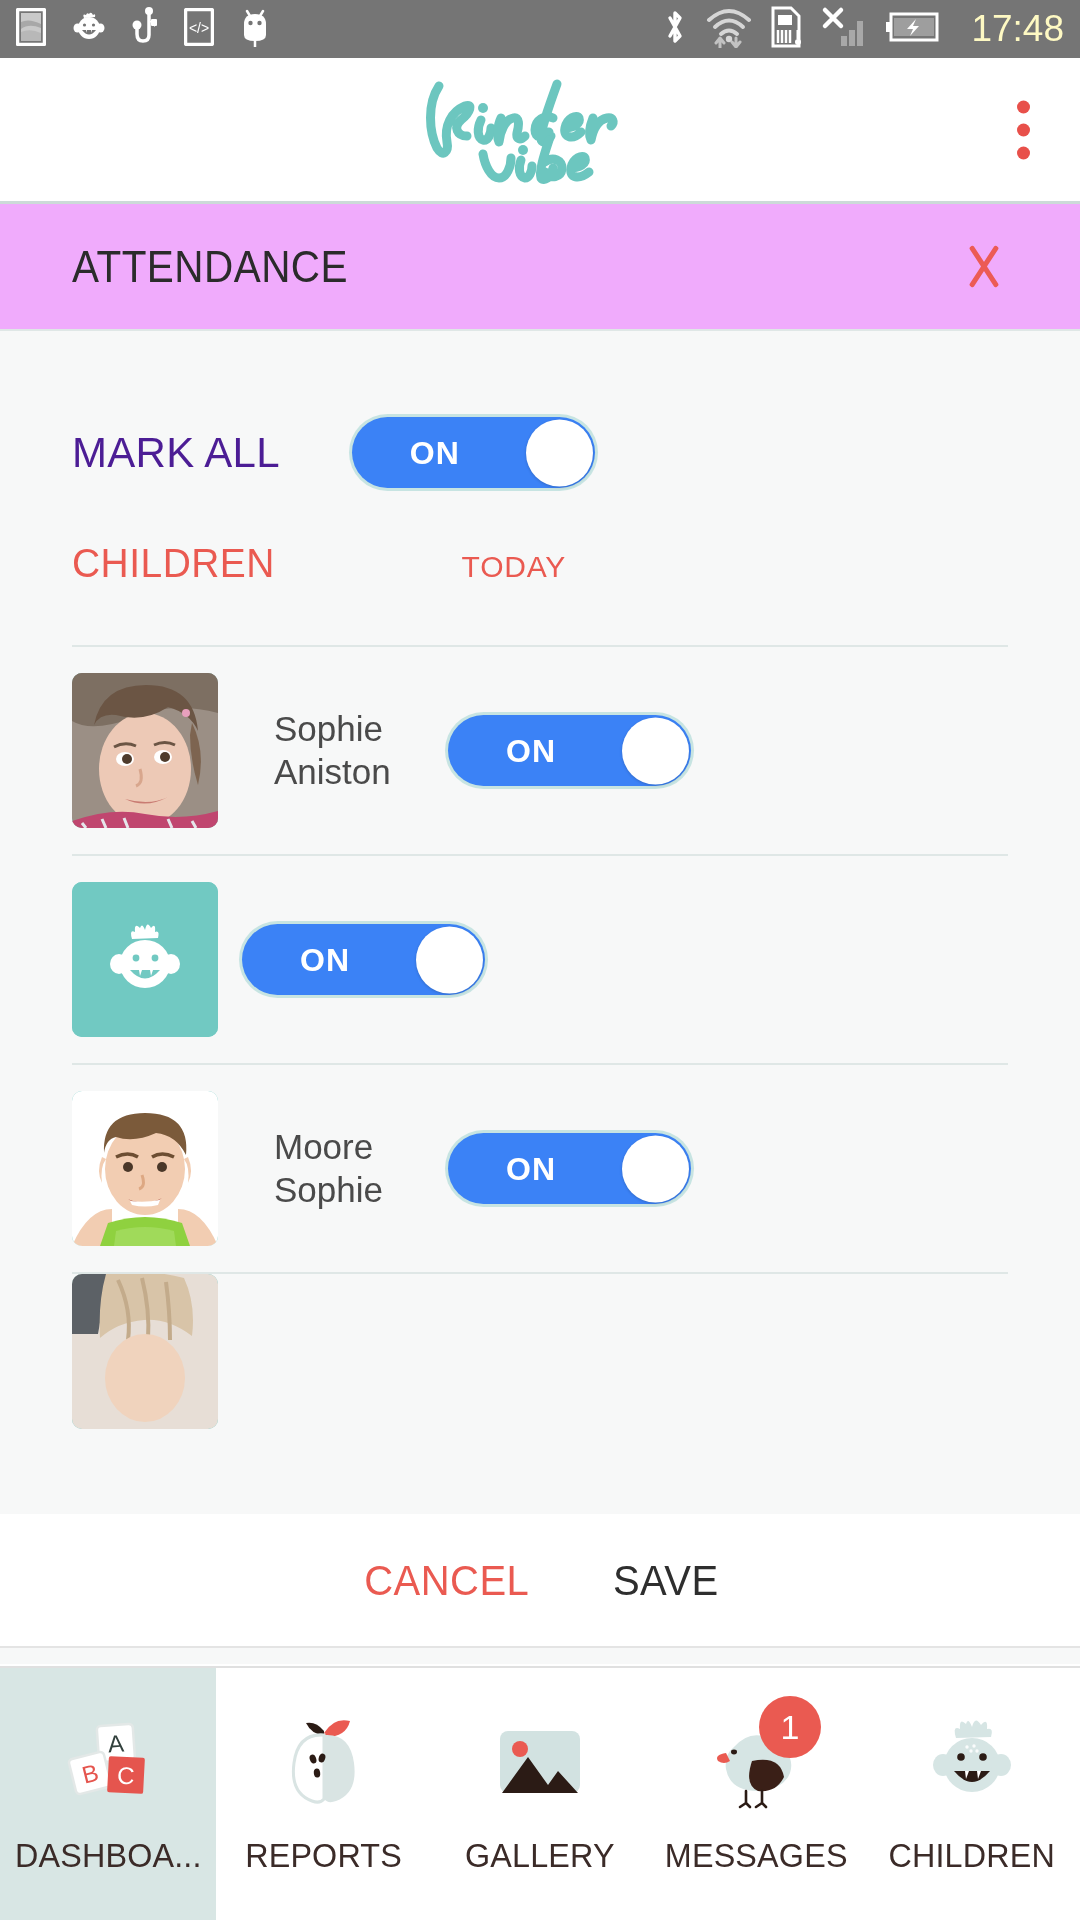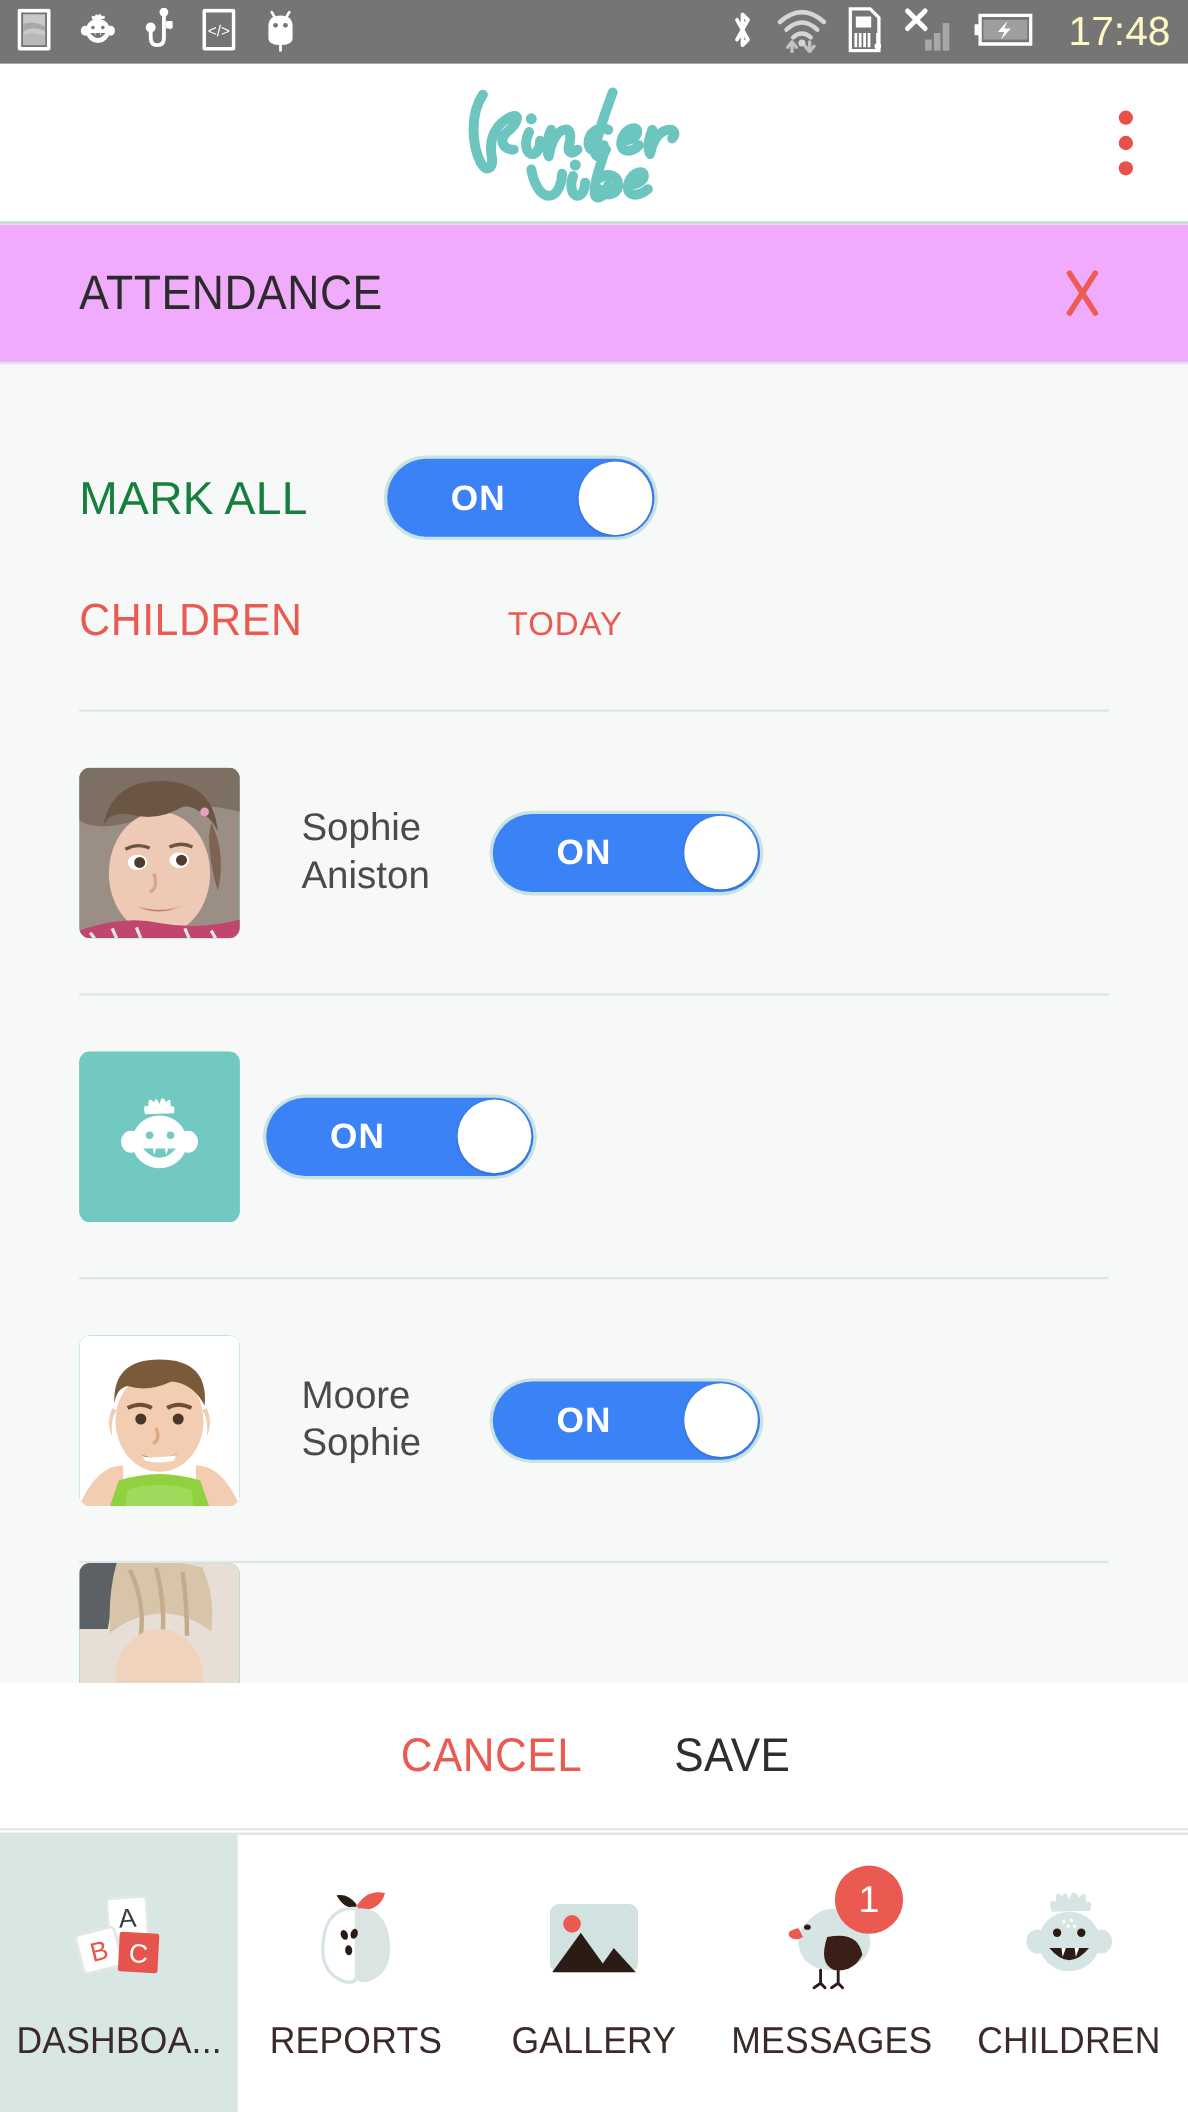--- a/index.html
+++ b/index.html
@@ -79,21 +79,21 @@
     flex:1; overflow:hidden; position:relative;
     padding:0 72px;
   }
 
   
   .markall-row {
     display:flex; align-items:center;
     padding-top:86px;
   }
   .markall-label {
-    font-size:42px; color:#15803d; letter-spacing:0.3px;
+    font-size:42px; color:#4c1d95; letter-spacing:0.3px;
   }
 
   
   .toggle {
     position:relative; display:inline-flex; align-items:center;
     border-radius:999px;
     background:#3b82f6;
     box-shadow:0 0 0 3px rgba(190,225,222,0.85);
   }
   .toggle.big  { width:243px; height:71px; margin-left:72px; }
@@ -124,21 +124,21 @@
     font-size:30px; color:#ea5a51; font-weight:normal;
     letter-spacing:0.8px; margin-left:176px;
     font-family:"Liberation Sans Narrow","Liberation Sans",sans-serif;
   }
 
   
   .child-list { margin-top:58px; }
   .child-row {
     display:flex; align-items:center;
     border-top:2px solid #dfe7e6;
-    height:258px;
+    height:209px;
   }
   .avatar {
     width:146px; height:155px; border-radius:10px;
     overflow:hidden; flex:none;
     background:#71c9c2; position:relative;
   }
   .avatar svg { display:block; width:100%; height:100%; }
   .child-name {
     font-size:35px; color:#4a4a4a; line-height:1.22;
     margin-left:56px; width:150px; flex:none;
@@ -146,21 +146,21 @@
   }
   .child-row .toggle { margin-left:24px; }
 
   .child-row.partial {
     height:auto; overflow:hidden;
   }
   .child-row.partial .avatar { height:155px; }
 
   
   .actions {
-    position:absolute; left:0; right:0; bottom:256px;
+    position:absolute; left:0; right:0; bottom:272px;
     height:134px; background:#ffffff;
     display:flex; align-items:center; justify-content:center;
     gap:74px;
     border-bottom:2px solid #e4e4e4;
   }
   .act {
     font-size:43px; letter-spacing:0.5px;
     font-family:"Liberation Sans Narrow","Liberation Sans",sans-serif;
     transform:scaleX(0.93);
   }

